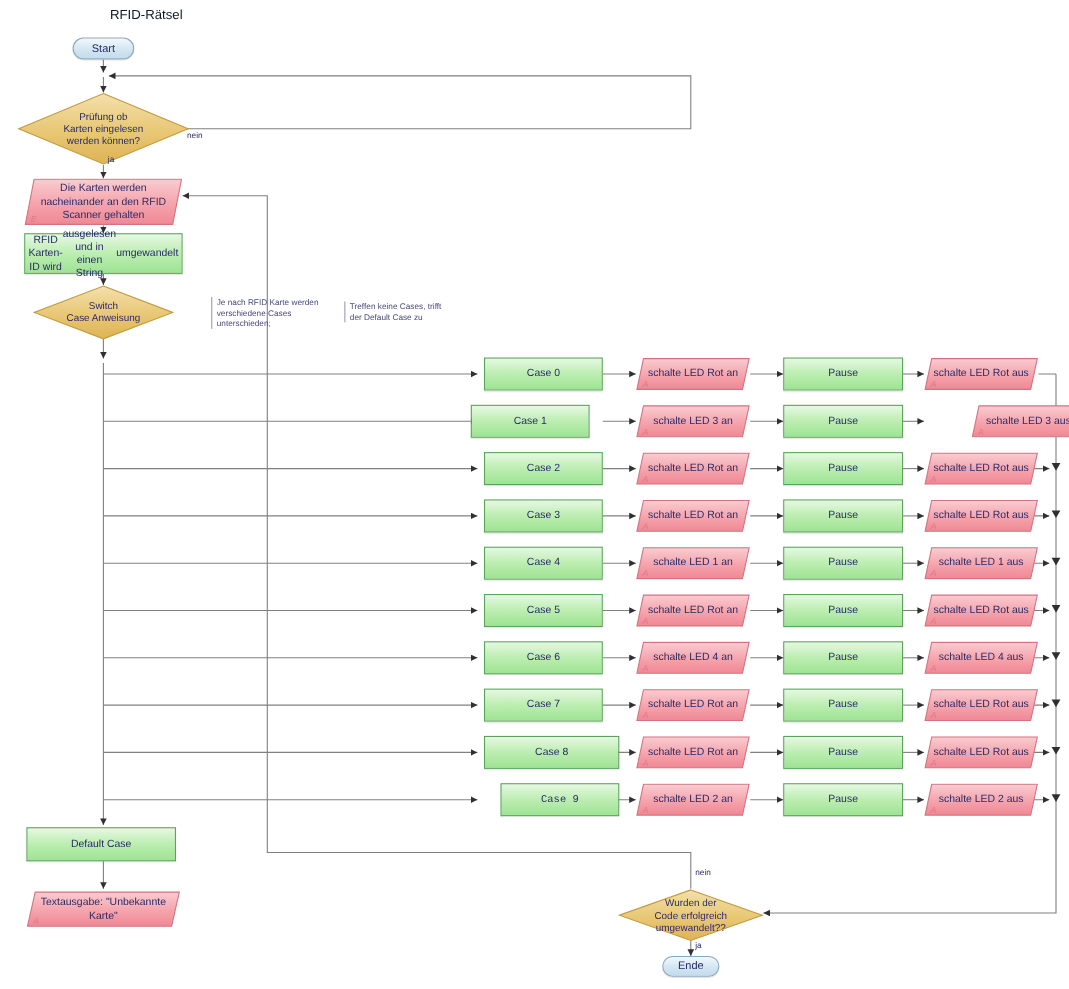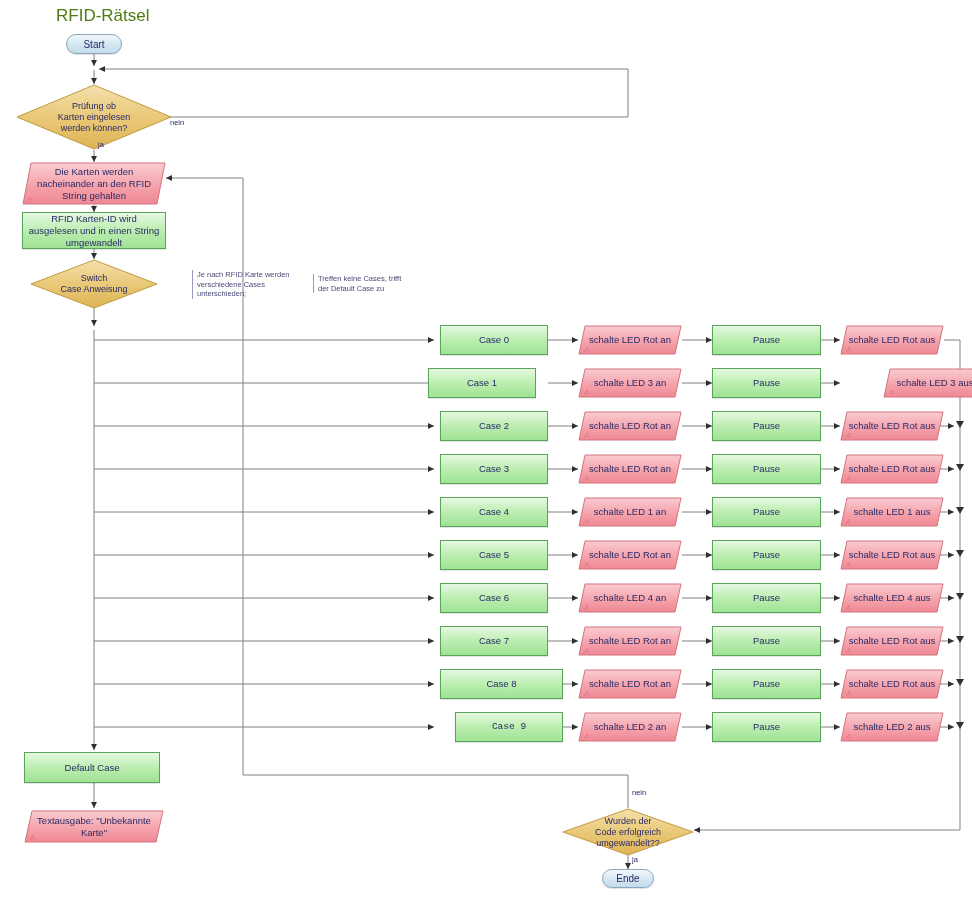--- a/index.html
+++ b/index.html
@@ -73,21 +73,21 @@
     white-space:pre-line;
   }
 
   
   .elabel{
     position:absolute;font-size:7.5px;color:#2a2a66;
   }
 
   
   .title{
-    position:absolute;font-size:17px;color:#4d7c0f;
+    position:absolute;font-size:12px;color:#0f172a;margin-left:44px;
   }
 </style>
 </head>
 <body>
 
 <div id="canvas">
 
   <svg id="wires" viewBox="0 0 972 899">
     <defs>
       <marker id="arrR" markerWidth="7" markerHeight="7" refX="6" refY="3" orient="auto">
@@ -233,26 +233,26 @@
           <stop offset="0%" stop-color="#f9ccd1"></stop>
           <stop offset="55%" stop-color="#f5a3ac"></stop>
           <stop offset="100%" stop-color="#ef8894"></stop>
         </linearGradient>
       </defs>
       <polygon points="9,1 143,1 135,42 1,42" fill="url(#pg1)" stroke="#d4737f" stroke-width="1"></polygon>
     </svg>
     <div class="iolabel">
       <div>Die Karten werden</div>
       <div>nacheinander an den RFID</div>
-      <div>String gehalten</div>
+      <div>Scanner gehalten</div>
     </div>
     <div class="marker">E</div>
   </div>
 
-  <div class="node process" style="left:22px;top:212px;width:144px;height:37px;flex-direction:column;">
+  <div class="node process" style="left:22px;top:212px;width:144px;height:37px;flex-direction:row;">
     <div>RFID Karten-ID wird</div>
     <div>ausgelesen und in einen String</div>
     <div>umgewandelt</div>
   </div>
 
   <div class="node diamond" style="left:30px;top:259px;width:128px;height:50px;">
     <svg class="dshape" viewBox="0 0 128 50" preserveAspectRatio="none">
       <polygon points="64,1 127,25 64,49 1,25" fill="url(#dg1)" stroke="#c29a3e" stroke-width="1"></polygon>
     </svg>
     <div class="dlabel" style="width:78%;">

